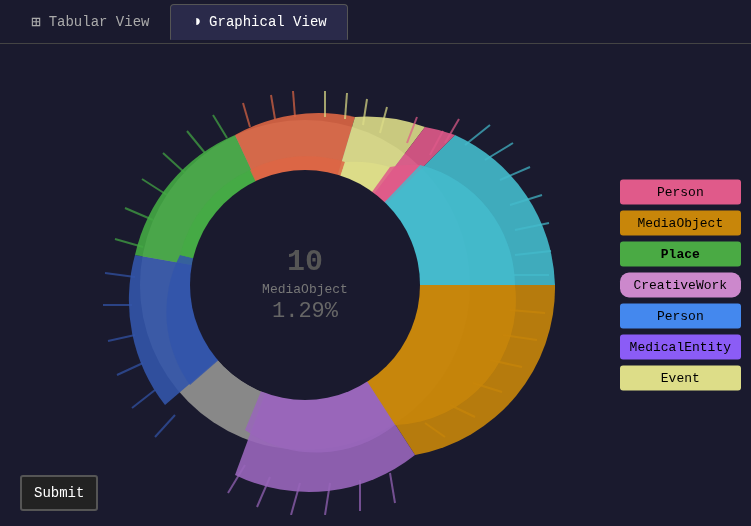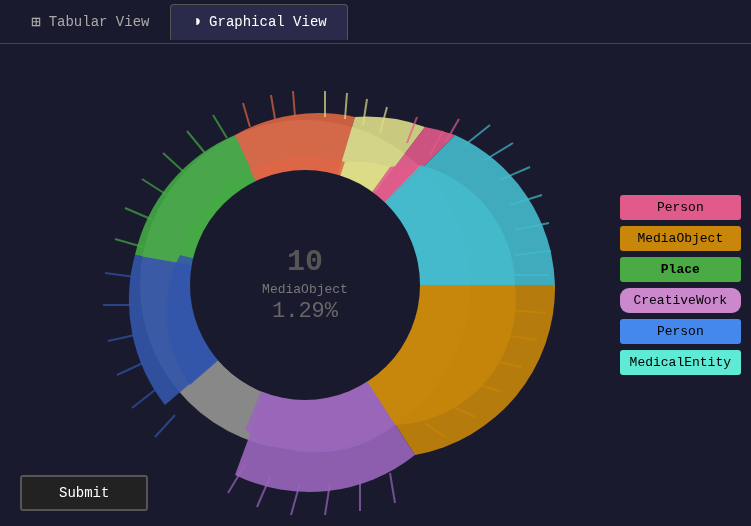--- a/index.html
+++ b/index.html
@@ -85,21 +85,21 @@
     }
 
     
     .submit-btn {
       position: absolute;
       bottom: 15px;
       left: 20px;
       background: #222;
       color: #fff;
       border: 2px solid #555;
-      padding: 8px 37px;
+      padding: 8px 12px;
       font-size: 14px;
       font-family: 'Courier New', monospace;
       cursor: pointer;
       border-radius: 3px;
     }
 
     svg.sunburst {
       position: absolute;
     }
   </style>
@@ -247,22 +247,25 @@
     </div>
     <div class="legend-item" style="background-color: #4aaa44; font-weight: bold;">
       <span>Place</span>
     </div>
     <div class="legend-item" style="background-color: #cc88cc; border-radius: 9px;">
       <span>CreativeWork</span>
     </div>
     <div class="legend-item" style="background-color: #4488ee;">
       <span>Person</span>
     </div>
-    <div class="legend-item" style="background-color: #5eead4;">
+    <div class="legend-item" style="background-color: #8b5cf6;">
       <span>MedicalEntity</span>
+    </div>
+    <div class="legend-item" style="background-color: #dddd88;">
+      <span>Event</span>
     </div>
   </div>
 
   <button class="submit-btn">
     <span>Submit</span>
   </button>
 
 </div>
 
 </body></html>

